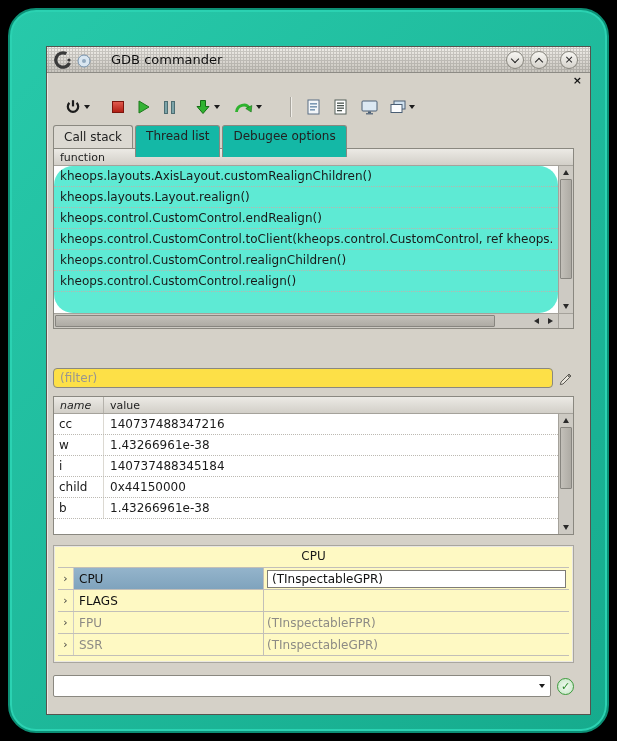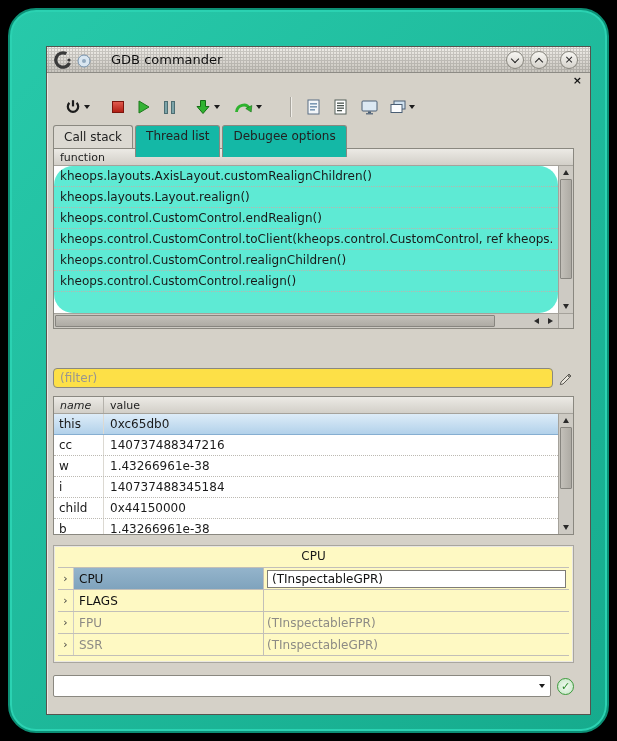--- a/index.html
+++ b/index.html
@@ -295,24 +295,20 @@
           </svg>
         </span>
       </div>
 
       <div class="panel" style="top:349px; height:139px;">
         <div class="list-header">
           <span class="hc vh-name">name</span>
           <span class="hc">value</span>
         </div>
         <div style="position:absolute; top:17px; left:0; right:15px; bottom:0; overflow:hidden; background:#fff;">
-          <div class="var-row selected">
-            <span class="nc">this</span>
-            <span class="vc">0xc65db0</span>
-          </div>
           <div class="var-row">
             <span class="nc">cc</span>
             <span class="vc">140737488347216</span>
           </div>
           <div class="var-row">
             <span class="nc">w</span>
             <span class="vc">1.43266961e-38</span>
           </div>
           <div class="var-row">
             <span class="nc">i</span>

